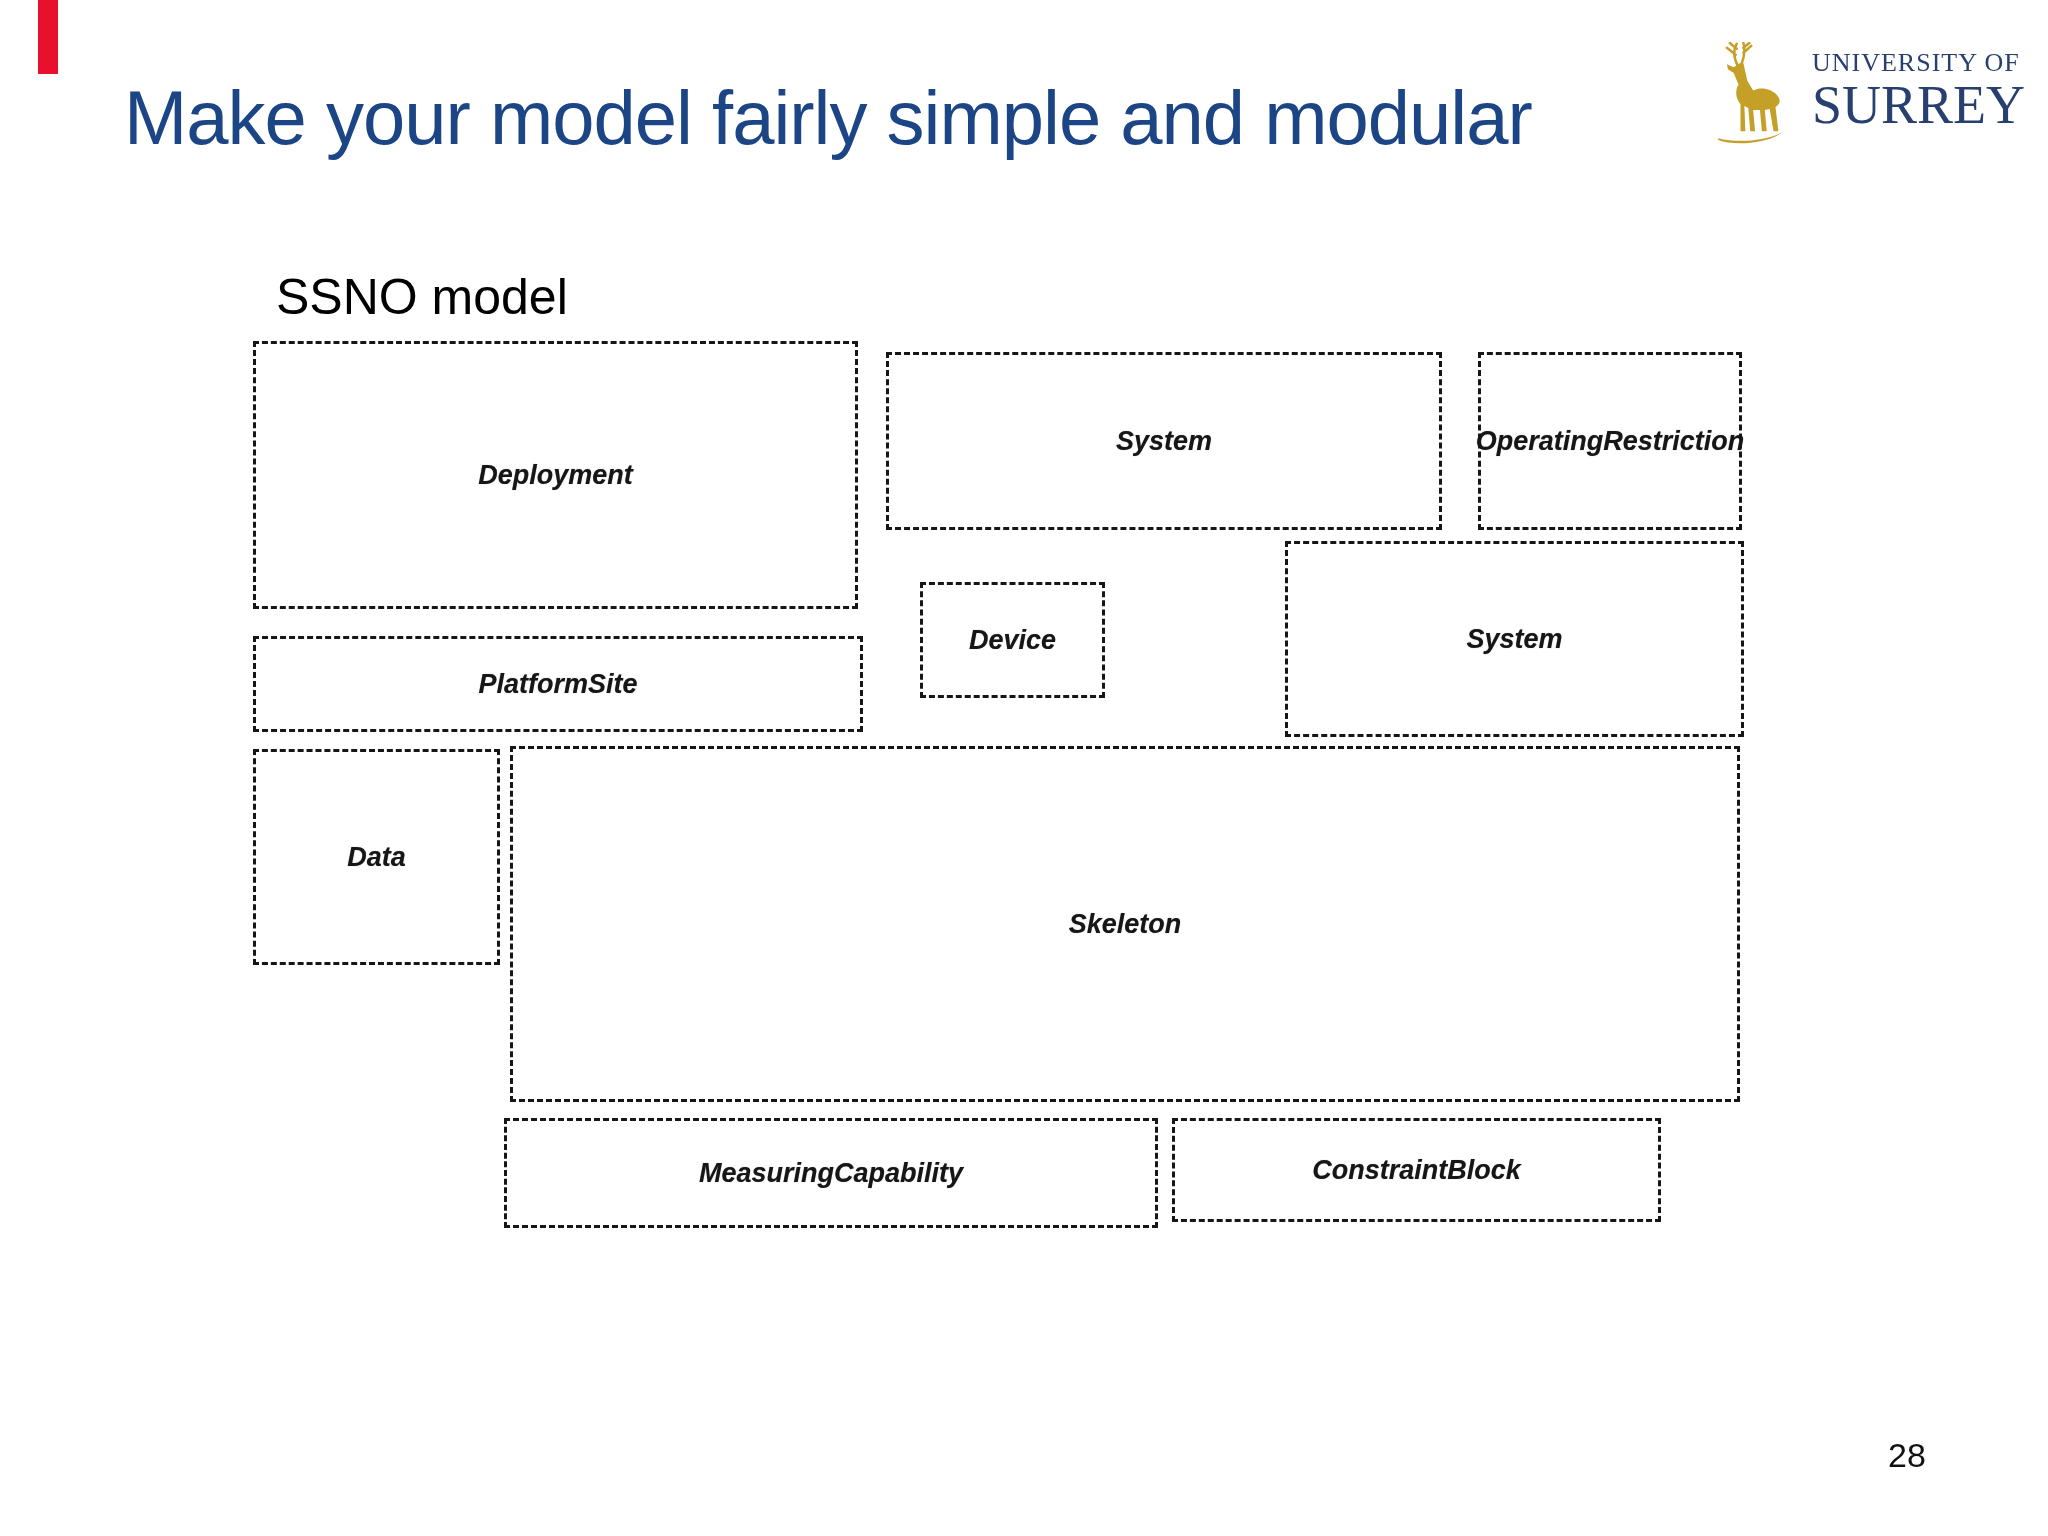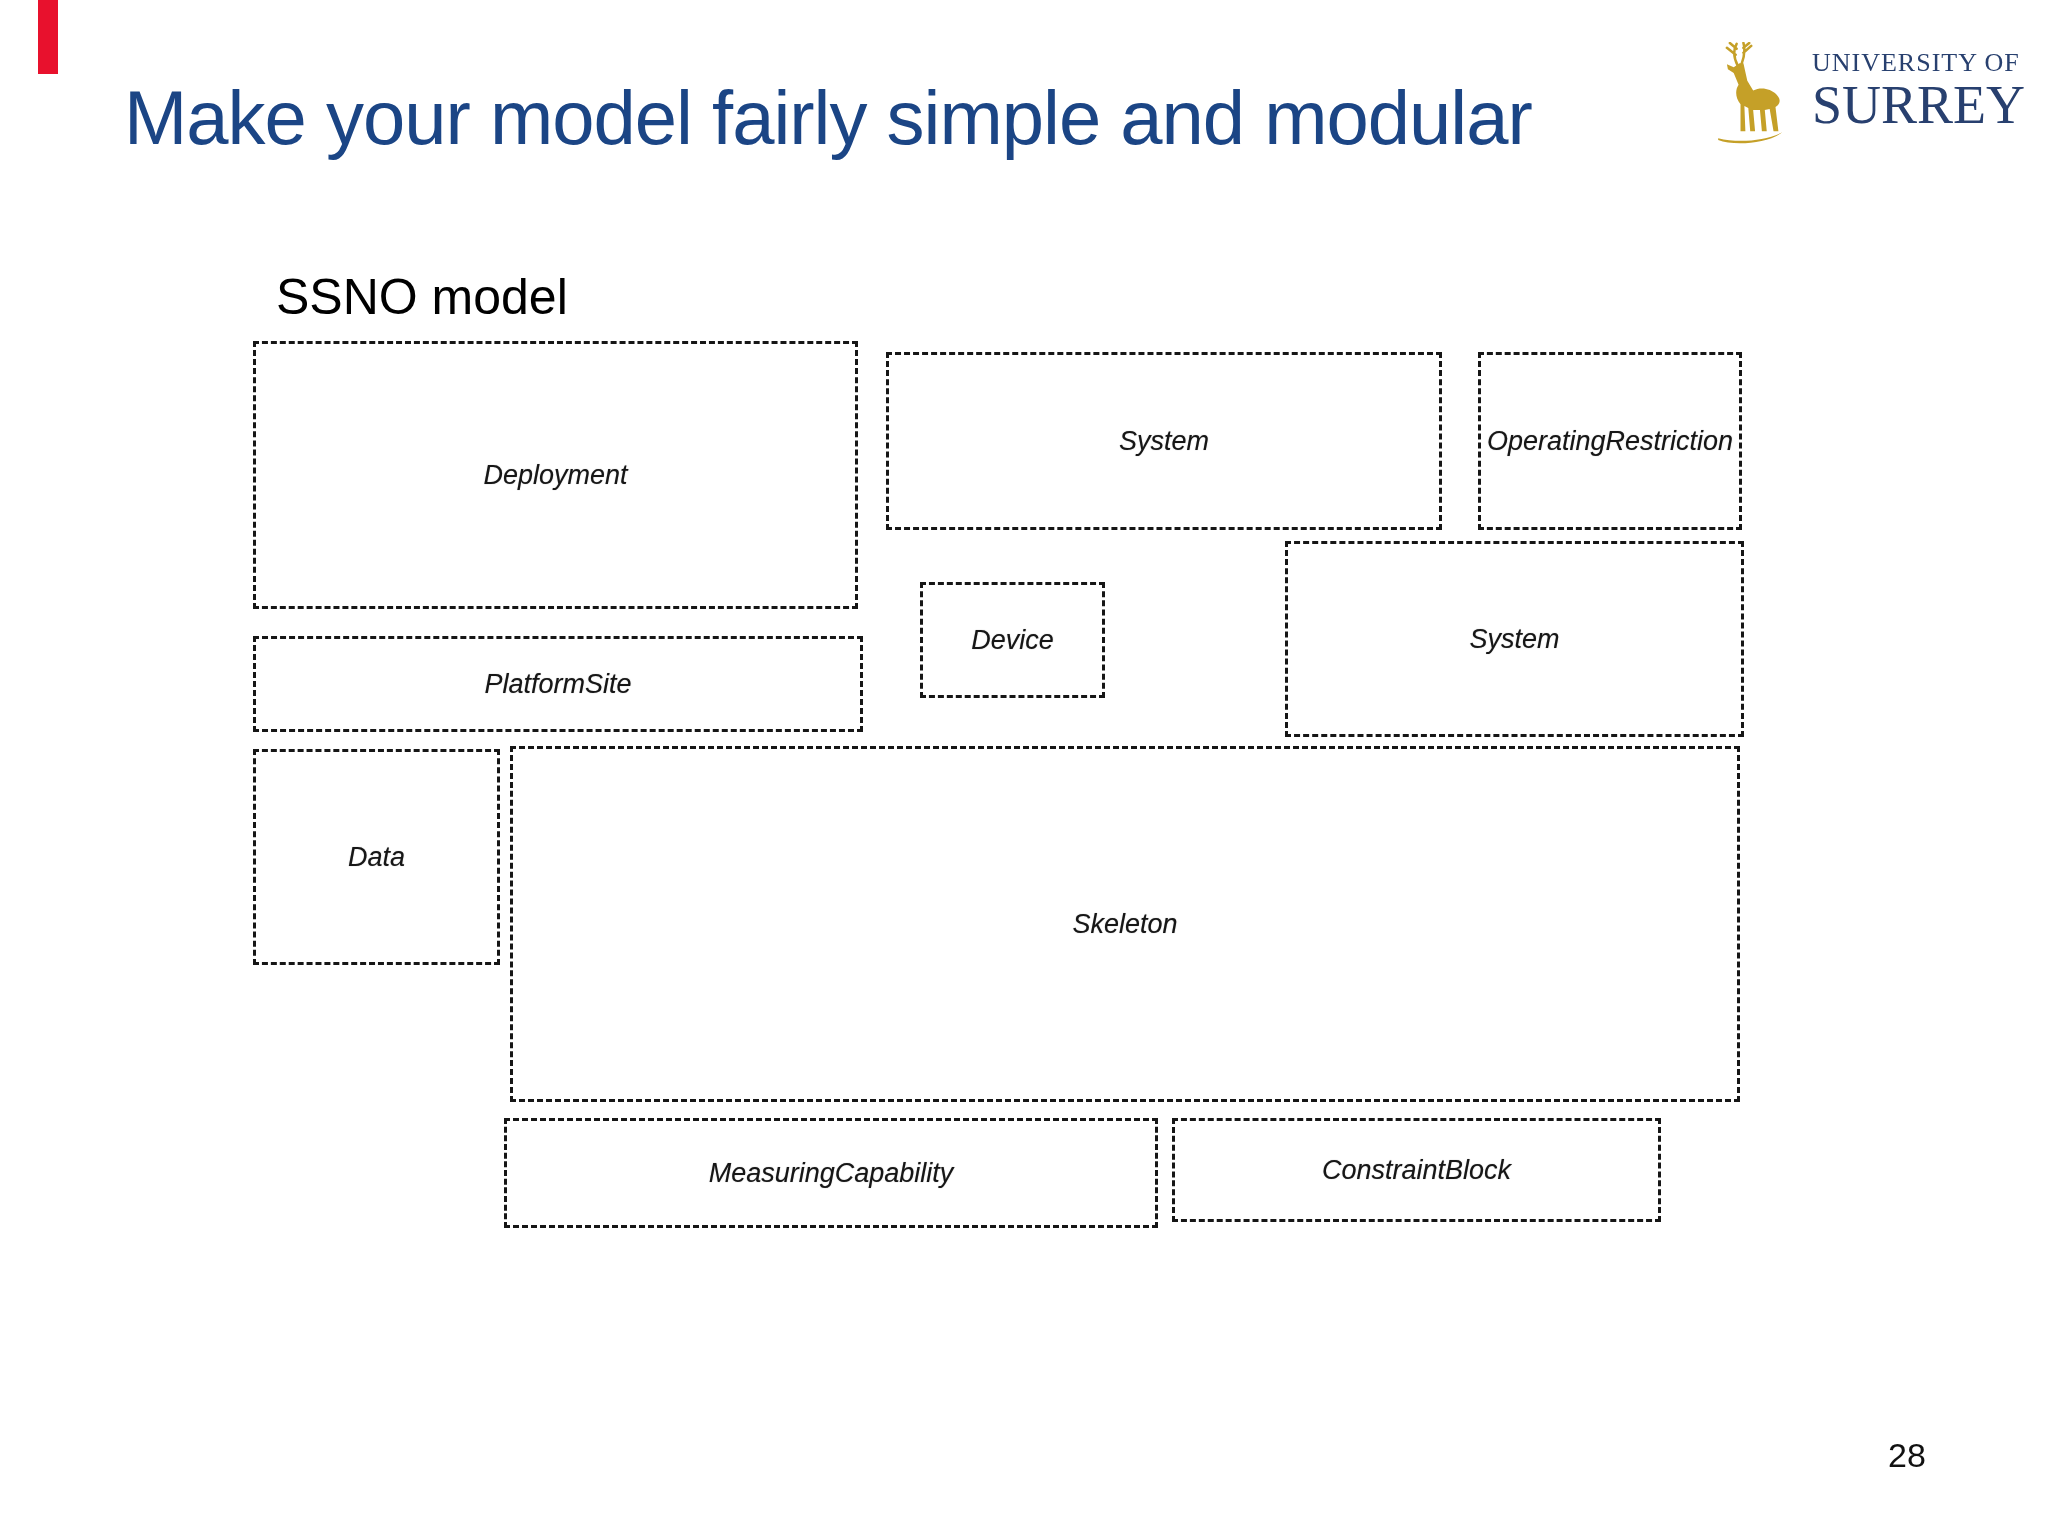--- a/index.html
+++ b/index.html
@@ -29,20 +29,21 @@
     font-size:50px;font-weight:400;color:#000000;white-space:nowrap;
   }
   .diagram{position:absolute;left:0;top:0;width:2048px;height:1536px;}
   .dbox{
     position:absolute;box-sizing:border-box;border:3px dashed #161616;
     background:#ffffff;display:flex;align-items:center;justify-content:center;
   }
   .dlabel{
     font-style:italic;font-size:27px;color:#161616;white-space:nowrap;
     text-shadow:0 0 1px rgba(40,40,40,0.45);
+    font-weight:bold;
   }
   .page-number{
     position:absolute;left:1888px;top:1436px;font-size:34px;color:#111111;
   }
 </style>
 </head>
 <body style="background: rgb(255, 255, 255);">
 
 <div style="position:absolute;inset:0;">
 

